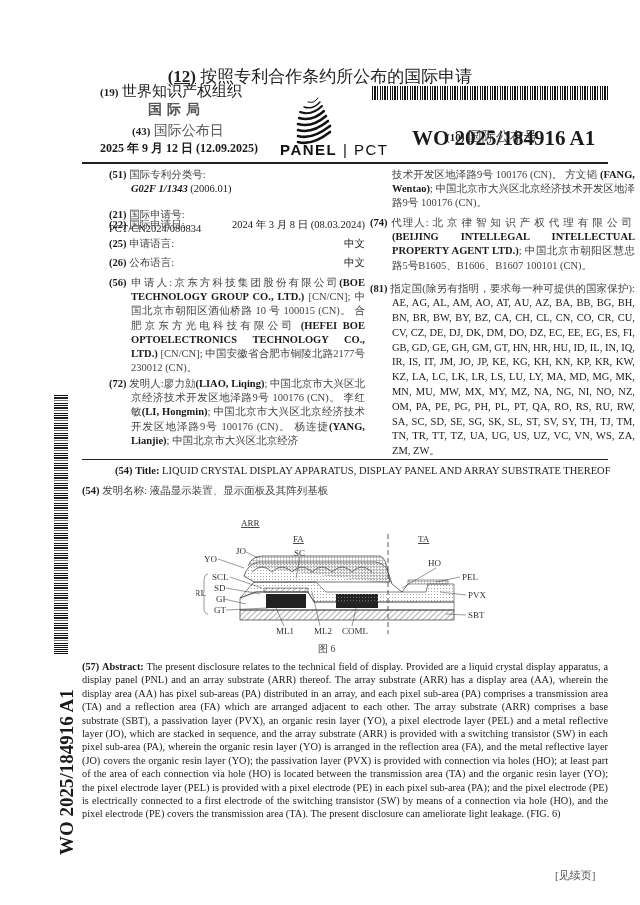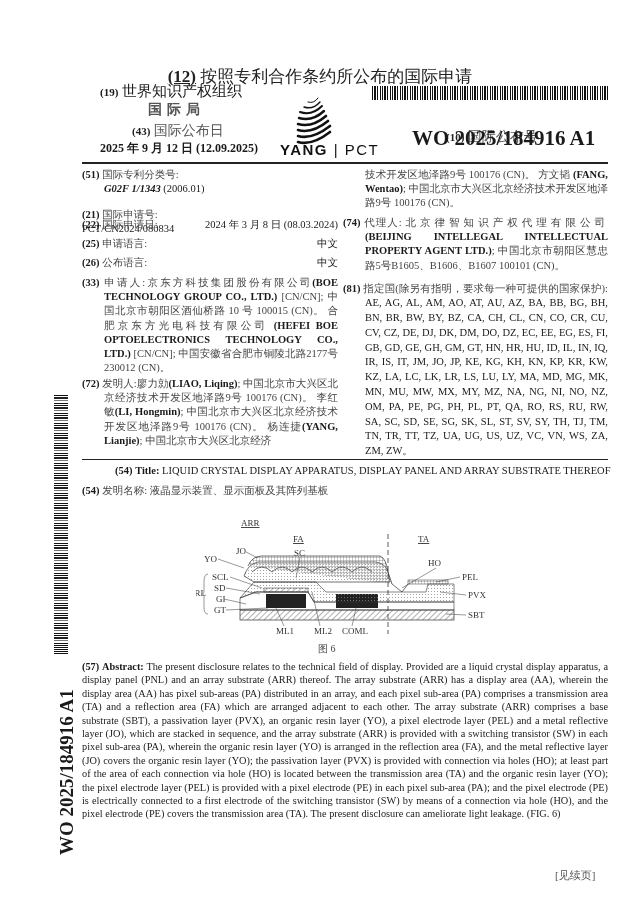--- a/index.html
+++ b/index.html
@@ -25,21 +25,21 @@
   .barcode-top { left: 372px; top: 86px; width: 236px; height: 14px;
     background: repeating-linear-gradient(90deg, #111 0 1px, #fff 1px 2px, #111 2px 4px, #fff 4px 5px, #111 5px 6px, #fff 6px 8px, #111 8px 9px, #fff 9px 10px); }
   .pubno-lbl { left: 446px; top: 128px; font-size: 14px; color: #555; }
   .pubno-lbl .num { font-size: 11px; font-weight: bold; color: #222; }
   .pubno { left: 412px; top: 126px; font-size: 21px; font-weight: bold; }
 
   .rule-top { left: 82px; top: 162px; width: 526px; height: 2px; background: #222; }
 
   
   .col { font-size: 10.5px; line-height: 14.2px; }
-  .item { position: absolute; }
+  .item { position: absolute; margin-left: 27px; }
   .item .n { font-weight: bold; font-size: 10.5px; }
   .item .zh { color: #444; }
   .left-col { left: 82px; width: 256px; }
   .right-col { left: 343px; width: 265px; }
   .row-flex { display: flex; justify-content: space-between; width: 256px; }
   .indent { padding-left: 22px; }
   .hang { padding-left: 22px; text-indent: -22px; text-align: justify; }
 
   .rule-mid { left: 82px; top: 459px; width: 526px; height: 1px; background: #222; }
   .title-en { left: 82px; top: 465px; font-size: 10.5px; margin-left: 33px; }
@@ -85,21 +85,21 @@
     <path d="M16 34 Q30 38 46 25" stroke-width="2.6"></path>
     <path d="M16 28 Q30 32 44 20" stroke-width="2.6"></path>
     <path d="M17 22 Q30 26 42 15" stroke-width="2.4"></path>
     <path d="M18 16 Q30 20 40 10" stroke-width="2"></path>
     <path d="M22 11 Q31 14 38 6" stroke-width="1.4"></path>
     <path d="M26 6 Q32 8 36 2" stroke-width="1"></path>
     <path d="M16 46 Q30 50 48 36" stroke-width="2.6"></path>
   </g>
 </svg>
 <div class="abs logo-text">
-  <span>YANG</span><span style="font-weight:normal;"> | </span><span class="pct">PCT</span>
+  <span>PANEL</span><span style="font-weight:normal;"> | </span><span class="pct">PCT</span>
 </div>
 
 <div class="abs barcode-top"></div>
 <div class="abs pubno-lbl">
   <span class="num">(10)</span>
   <span>国际公布号</span>
 </div>
 <div class="abs pubno">WO 2025/184916 A1</div>
 
 <div class="abs rule-top"></div>
@@ -120,21 +120,21 @@
   </div>
   <div class="item row-flex" style="top:69px;">
     <span><span class="n">(25)</span> <span class="zh">申请语言:</span></span>
     <span>中文</span>
   </div>
   <div class="item row-flex" style="top:88px;">
     <span><span class="n">(26)</span> <span class="zh">公布语言:</span></span>
     <span>中文</span>
   </div>
   <div class="item hang" style="top:108px; width:256px;">
-    <span class="n">(33)</span>
+    <span class="n">(56)</span>
     <span class="zh">申请人:</span><span class="zh">京东方科技集团股份有限公司</span><b>(BOE TECHNOLOGY GROUP CO., LTD.)</b> <span class="zh">[CN/CN]; 中国北京市朝阳区酒仙桥路 10 号 100015 (CN)。</span>
     <span class="zh">合肥京东方光电科技有限公司</span>
     <b>(HEFEI BOE OPTOELECTRONICS TECHNOLOGY CO., LTD.)</b>
     <span class="zh">[CN/CN]; 中国安徽省合肥市铜陵北路2177号 230012 (CN)。</span>
   </div>
   <div class="item hang" style="top:209px; width:256px;">
     <span class="n">(72)</span>
     <span class="zh">发明人:</span><span class="zh">廖力勍</span><b>(LIAO, Liqing)</b><span class="zh">; 中国北京市大兴区北京经济技术开发区地泽路9号 100176 (CN)。</span>
     <span class="zh">李红敏</span><b>(LI, Hongmin)</b><span class="zh">; 中国北京市大兴区北京经济技术开发区地泽路9号 100176 (CN)。</span>
     <span class="zh">杨连捷</span><b>(YANG, Lianjie)</b><span class="zh">; 中国北京市大兴区北京经济</span>

